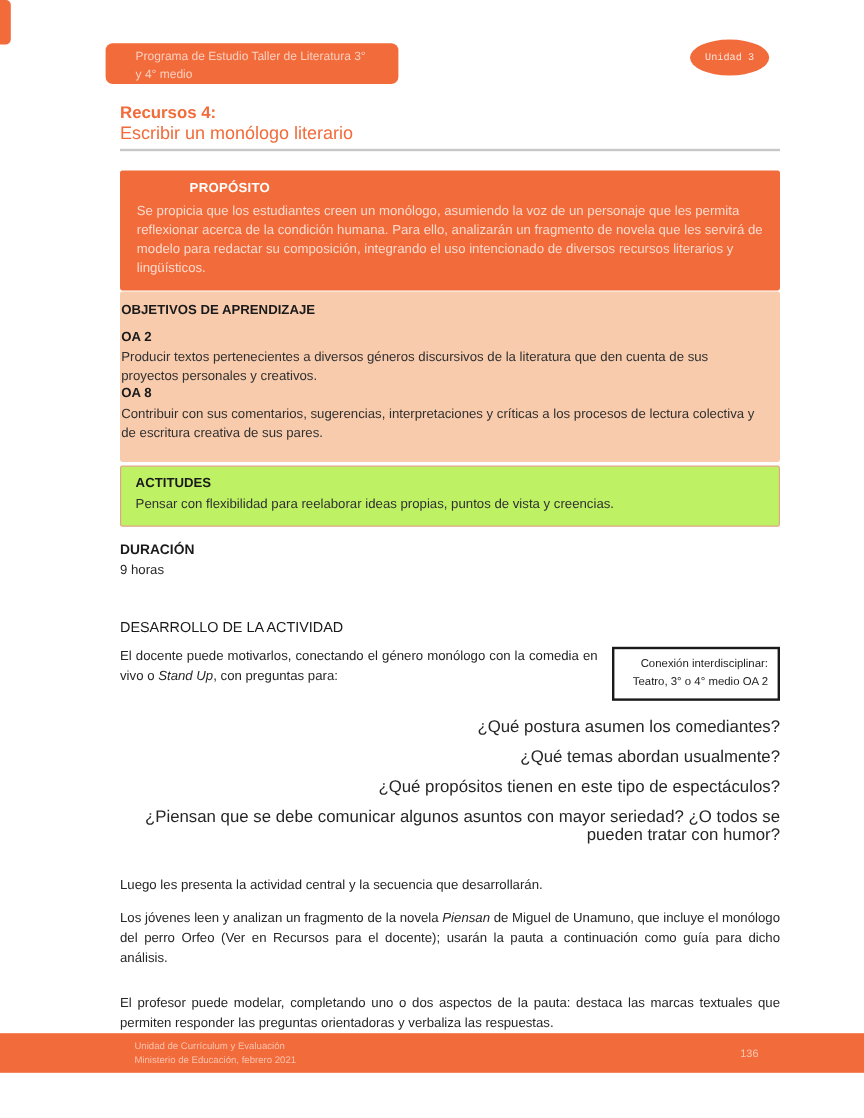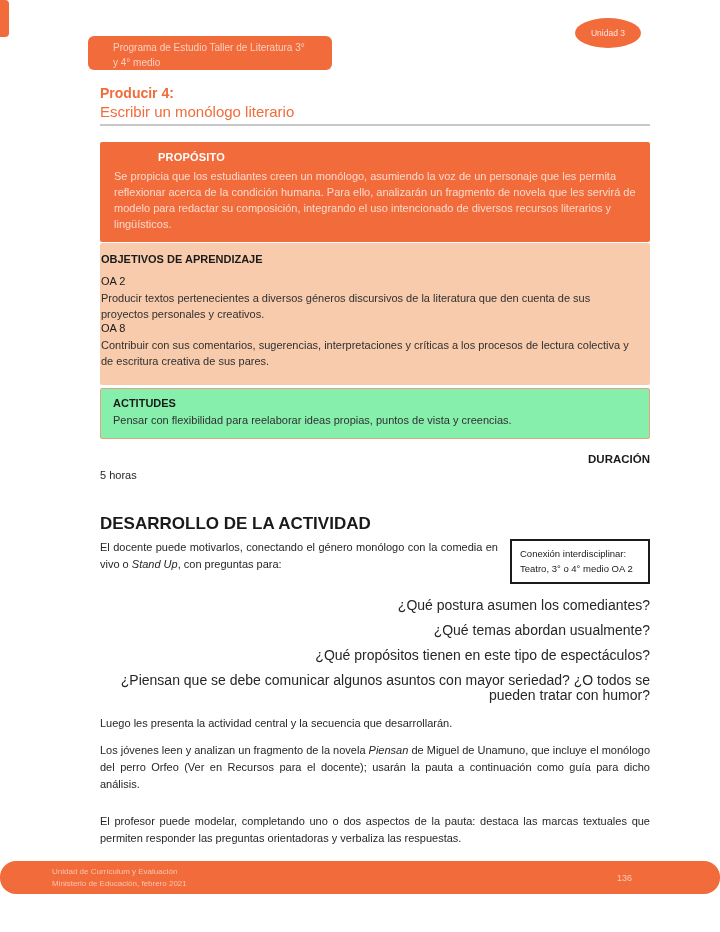--- a/index.html
+++ b/index.html
@@ -17,107 +17,106 @@
     position:absolute; left:0; top:33; width:9px; height:37px;
     background:#F26B3A; border-radius:0 4px 4px 0;
   }
   .hdr-badge {
     position:absolute; left:88px; top:36px; width:244px; height:34px;
     background:#F26B3A; border-radius:6px;
     padding:5px 25px; font-size:10px; line-height:1.45;
     color:rgba(255,255,255,0.68);
   }
   .unit-pill {
-    position:absolute; left:575px; top:18px; width:66px; height:30px;
+    position:absolute; left:575px; top:33px; width:66px; height:30px;
     background:#F26B3A; border-radius:50%;
     display:flex; align-items:center; justify-content:center;
-    font-size:8.5px; color:rgba(255,255,255,0.82);
+    font-size:8.5px; color:rgba(255,255,255,0.82);font-family:Liberation Mono, monospace;
   }
   
   .content { position:absolute; left:100px; top:84px; width:550px; }
   .act-title { font-size:14px; font-weight:bold; color:#F26B3A; line-height:18px; }
   .act-subtitle { font-size:15px; color:#F26B3A; line-height:19px; }
   .title-rule { border-bottom:2px solid #C8C8C8; padding-top:3px; }
 
   .box-orange {
     margin-top:16px; background:#F26B3A; border-radius:2px;
     padding:9px 14px 10px 14px; color:#fff;
   }
   .box-orange .box-head { font-size:11px; font-weight:bold; margin-bottom:5px; letter-spacing:.2px;margin-left:44px; }
   .box-orange .box-body { font-size:11px; line-height:16px; color:rgba(255,255,255,0.75); }
 
   .box-peach {
     margin-top:1px; background:#F8CBAC; border-radius:2px;
     padding:10px 14px 16px 1px;
   }
   .box-peach .box-head { font-size:11px; font-weight:bold; color:#1a1a1a; margin-bottom:10px; }
-  .oa-code { font-size:11px; font-weight:normal; color:#1a1a1a; margin-bottom:3px; }
+  .oa-code { font-size:11px; font-weight:bold; color:#1a1a1a; margin-bottom:3px; }
   .oa-text { font-size:11px; line-height:16px; color:#303030; margin-bottom:10px; }
   .oa-text:last-child { margin-bottom:0; }
 
   .box-actitudes {
-    margin-top:3px; background:#86efac; border:1.5px solid #E0A582; border-radius:2px;
+    margin-top:3px; background:#bef264; border:1.5px solid #E0A582; border-radius:2px;
     padding:8px 12px 10px 12px;
   }
   .box-actitudes .box-head { font-size:11px; font-weight:bold; color:#1a1a1a; margin-bottom:3px; }
   .box-actitudes .box-body { font-size:11px; line-height:16px; color:#303030; }
 
   .duracion { margin-top:13px; }
-  .duracion .lbl { font-size:11.5px; font-weight:bold; color:#1a1a1a; line-height:15px;text-align:right; }
+  .duracion .lbl { font-size:11.5px; font-weight:bold; color:#1a1a1a; line-height:15px; }
   .duracion .val { font-size:11px; line-height:16px; }
 
-  .desarrollo-head { margin-top:33px; font-size:17px; font-weight:bold; color:#1a1a1a; line-height:15px; }
+  .desarrollo-head { margin-top:33px; font-size:12px; font-weight:normal; color:#1a1a1a; line-height:15px; }
 
   .intro-row { margin-top:8px; display:flex; align-items:flex-start; }
   .intro-par {
     width:398px; font-size:11px; line-height:17px; text-align:justify;
   }
   .conn-box {
     margin-left:12px; width:140px; border:2px solid #1a1a1a; background:#fff;
-    padding:5px 8px 6px 8px; font-size:9.5px; line-height:15px; color:#1a1a1a;
+    padding:5px 8px 6px 8px; font-size:9.5px; line-height:15px; color:#1a1a1a;text-align:right;
   }
   .conn-box b { font-weight:normal; }
 
   .questions { margin-top:14px; list-style:none; }
   .questions li {
     font-size:14px; line-height:15px; margin-bottom:10px;
     padding-left:18px; text-indent:-15px;text-align:right;
   }
   .par { font-size:11px; line-height:17px; text-align:justify; }
-  .p1 { margin-top:12px; }
+  .p1 { margin-top:27px; }
   .p2 { margin-top:10px; }
   .p3 { margin-top:20px; }
   .ital { font-style:italic; }
 
   
   .footer {
     position:absolute; left:0; top:861px; width:720px; height:33px;
     background:#F26B3A;
     display:flex; align-items:center; justify-content:space-between;
-    padding:0 88px 0 52px;
-    border-radius:16px;
+    padding:0 88px 0 112px;
   }
   .footer .f-left { font-size:8px; line-height:1.5; color:rgba(255,255,255,0.58); }
   .footer .f-page { font-size:9px; color:rgba(255,255,255,0.62); }
 </style>
 </head>
 <body>
 
 <div class="hdr-sliver"></div>
 <div class="hdr-badge">
   <div>Programa de Estudio Taller de Literatura 3° y 4° medio</div>
   <div>Formación General</div>
 </div>
 <div class="unit-pill">
   <span>Unidad 3</span>
 </div>
 
 <div class="content">
 
-  <div class="act-title">Producir 4:</div>
+  <div class="act-title">Recursos 4:</div>
   <div class="act-subtitle">Escribir un monólogo literario</div>
   <div class="title-rule"></div>
 
   <div class="box-orange">
     <div class="box-head">PROPÓSITO</div>
     <div class="box-body">Se propicia que los estudiantes creen un monólogo, asumiendo la voz de un personaje que les permita reflexionar acerca de la condición humana. Para ello, analizarán un fragmento de novela que les servirá de modelo para redactar su composición, integrando el uso intencionado de diversos recursos literarios y lingüísticos.</div>
   </div>
 
   <div class="box-peach">
     <div class="box-head">OBJETIVOS DE APRENDIZAJE</div>
@@ -131,21 +130,21 @@
     </div>
   </div>
 
   <div class="box-actitudes">
     <div class="box-head">ACTITUDES</div>
     <div class="box-body">Pensar con flexibilidad para reelaborar ideas propias, puntos de vista y creencias.</div>
   </div>
 
   <div class="duracion">
     <div class="lbl">DURACIÓN</div>
-    <div class="val">5 horas</div>
+    <div class="val">9 horas</div>
   </div>
 
   <div class="desarrollo-head">DESARROLLO DE LA ACTIVIDAD</div>
 
   <div class="intro-row">
     <div class="intro-par"><span>El docente puede motivarlos, conectando el género monólogo con la comedia en vivo o </span><span class="ital">Stand Up</span><span>, con preguntas para:</span></div>
     <div class="conn-box">
       <div>Conexión interdisciplinar:</div>
       <div><b>Teatro,</b><span> 3° o 4° medio OA 2</span></div>
     </div>

